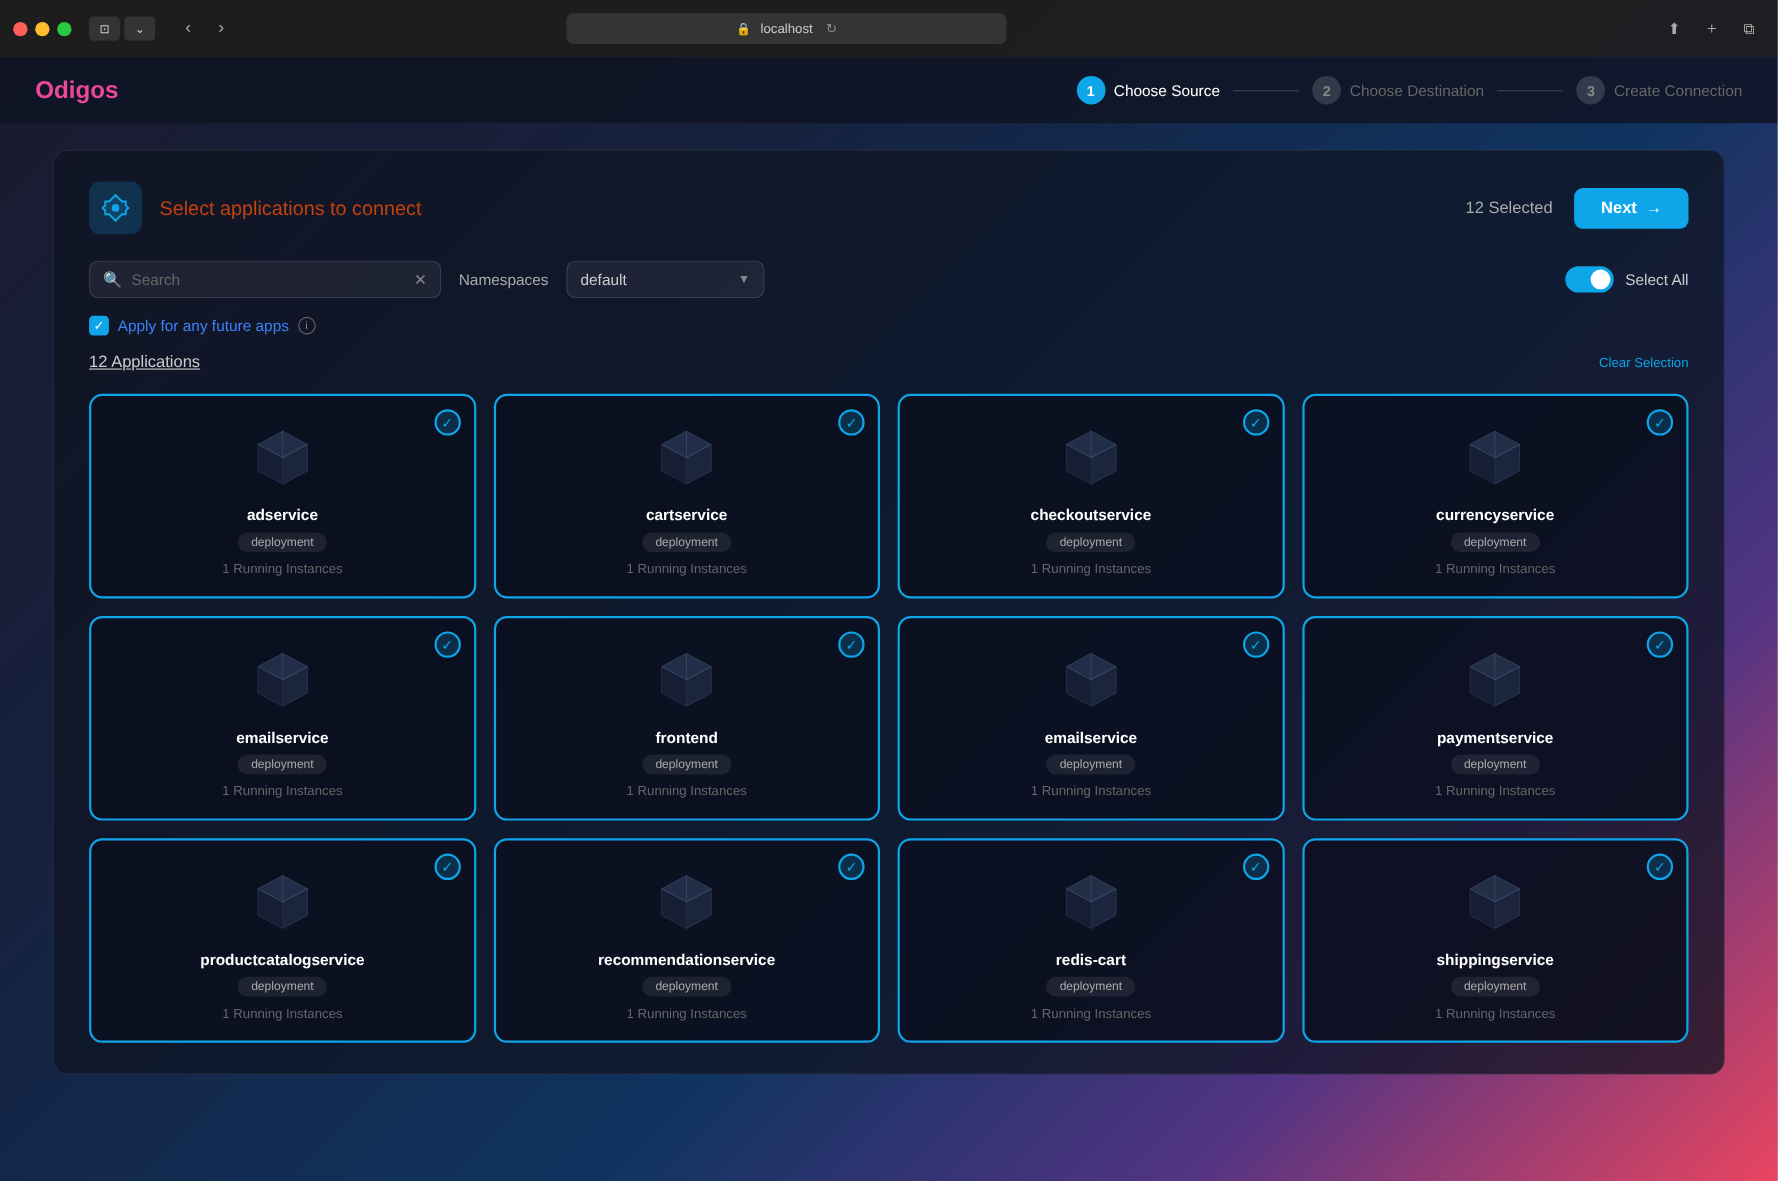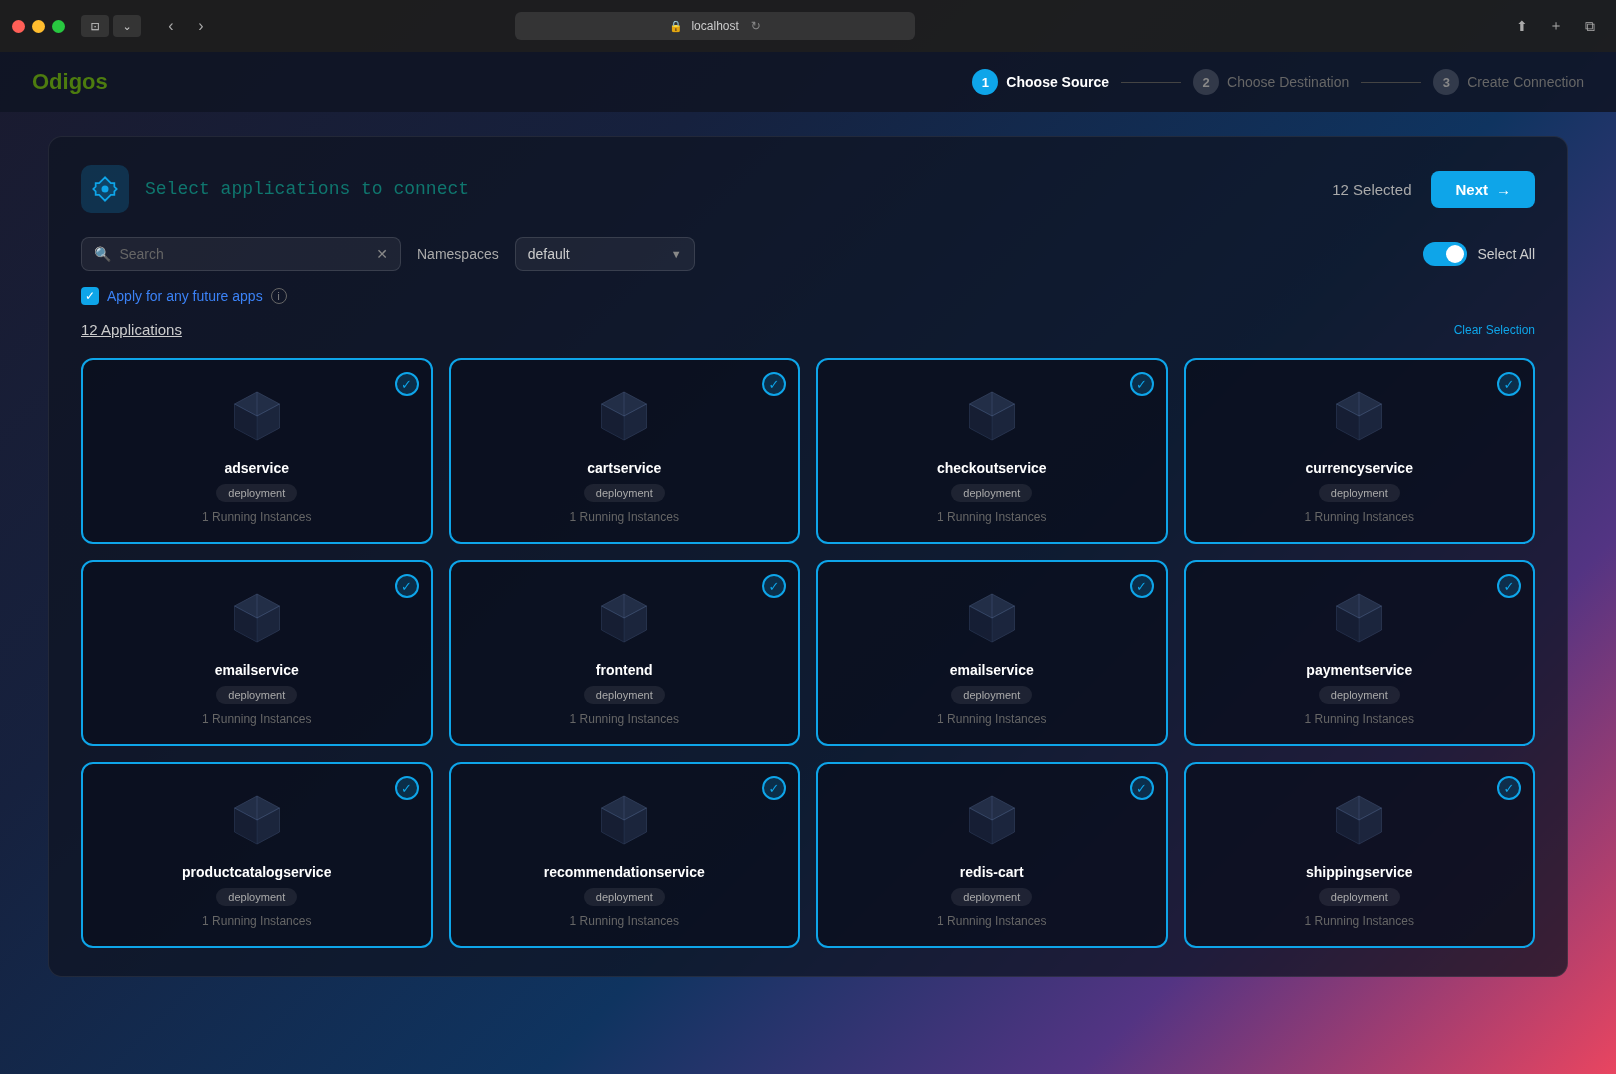--- a/index.html
+++ b/index.html
@@ -84,21 +84,21 @@
       height: 60px;
       background: rgba(15,20,35,0.85);
       display: flex;
       align-items: center;
       padding: 0 32px;
       flex-shrink: 0;
     }
     .app-logo {
       font-size: 22px;
       font-weight: 700;
-      color: #4d7c0f;
+      color: #ec4899;
       margin-right: auto;
     }
     .stepper {
       display: flex;
       align-items: center;
       gap: 0;
     }
     .step {
       display: flex;
       align-items: center;
@@ -111,21 +111,21 @@
       font-size: 13px; font-weight: 600;
     }
     .step-active .step-num {
       background: #0ea5e9;
       color: #fff;
     }
     .step-inactive .step-num {
       background: rgba(255,255,255,0.15);
       color: #888;
     }
-    .step-label-active { color: #fff; font-size: 14px; font-weight: 700; }
+    .step-label-active { color: #fff; font-size: 14px; font-weight: 400; }
     .step-label-inactive { color: #666; font-size: 14px; }
     .step-connector {
       width: 60px;
       height: 1px;
       background: #444;
       margin: 0 12px;
     }
 
     
     .content {
@@ -147,24 +147,23 @@
     .card-icon {
       width: 48px; height: 48px;
       background: rgba(14,165,233,0.2);
       border-radius: 10px;
       display: flex; align-items: center; justify-content: center;
       margin-right: 16px;
       font-size: 22px;
     }
     .card-title {
       flex: 1;
-      color: #0f766e;
+      color: #c2410c;
       font-size: 18px;
       font-weight: 500;
-      font-family: Liberation Mono, monospace;
     }
     .selected-count {
       color: #aaa;
       font-size: 15px;
       margin-right: 20px;
     }
     .next-btn {
       background: #0ea5e9;
       color: #fff;
       border: none;

